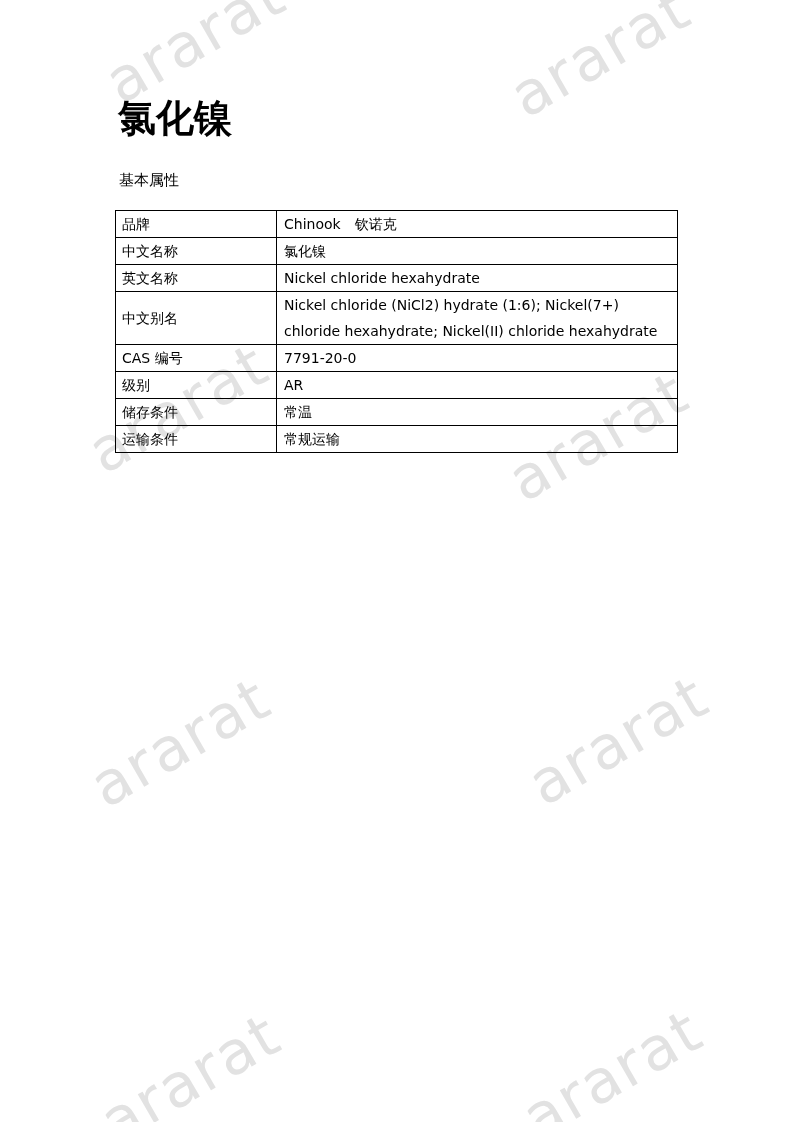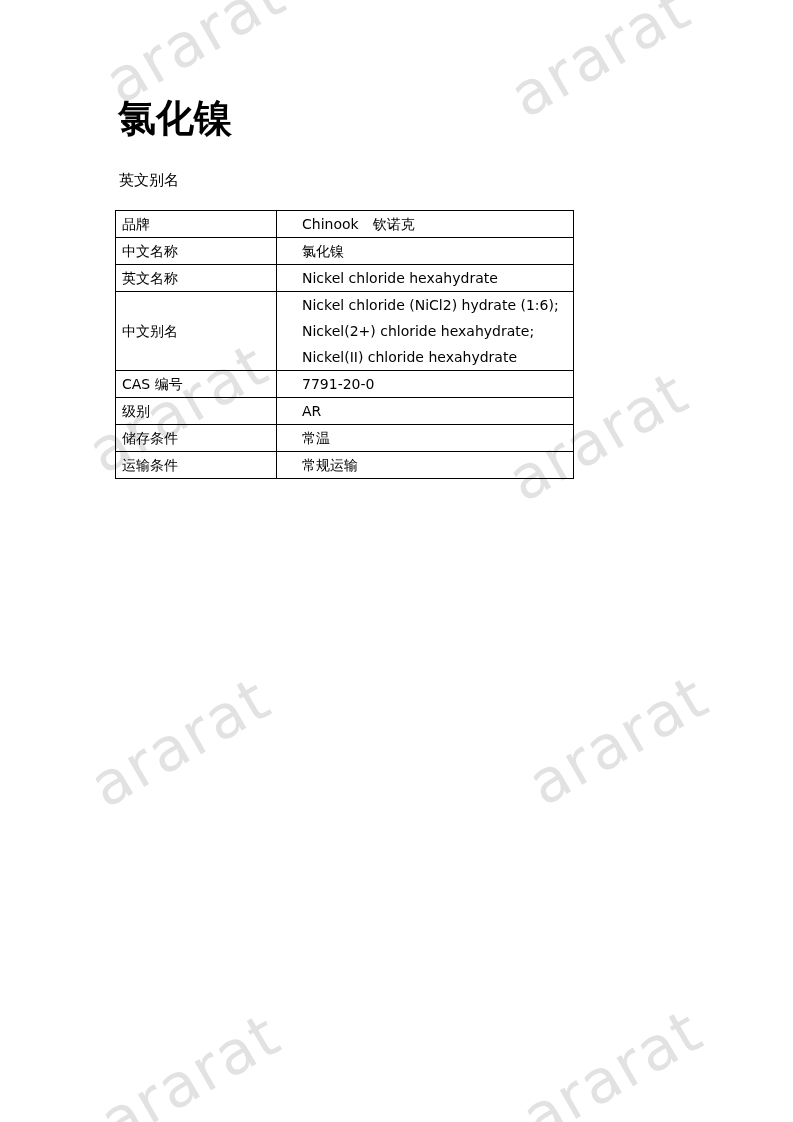--- a/index.html
+++ b/index.html
@@ -49,40 +49,40 @@
     top: 170px;
     font-size: 15px;
     font-weight: normal;
     line-height: 1.4;
     margin: 0;
   }
   table.props {
     position: absolute;
     left: 115px;
     top: 210px;
-    width: 459px;
+    width: 563px;
     border-collapse: collapse;
     table-layout: fixed;
     background: transparent;
     font-size: 14px;
   }
   table.props td {
     border: 1px solid #000000;
     padding: 0 6px;
     height: 26px;
     line-height: 26px;
     vertical-align: middle;
     background: transparent;
     overflow: hidden;
   }
   table.props td.label-cell {
     width: 148px;
   }
   table.props td.value-cell {
-    padding-left: 25px;
+    padding-left: 7px;
   }
   table.props td.value-cell sub {
     font-size: 10px;
     line-height: 0;
   }
 </style>
 </head>
 <body>
 
 <div>
@@ -91,39 +91,39 @@
   <span class="wm" style="left: 178px; top: 408px; color: rgb(226, 226, 226);">ararat</span>
   <span class="wm" style="left: 598px; top: 436px; color: rgb(226, 226, 226);">ararat</span>
   <span class="wm" style="left: 180px; top: 742px; color: rgb(226, 226, 226);">ararat</span>
   <span class="wm" style="left: 618px; top: 740px; color: rgb(226, 226, 226);">ararat</span>
   <span class="wm" style="left: 190px; top: 1078px; color: rgb(226, 226, 226);">ararat</span>
   <span class="wm" style="left: 612px; top: 1074px; color: rgb(226, 226, 226);">ararat</span>
 </div>
 
 <div class="content">
   <h1 class="doc-title">氯化镍</h1>
-  <div class="section-title">英文别名</div>
+  <div class="section-title">基本属性</div>
 
   <table class="props">
     <tbody>
         <tr>
           <td class="label-cell">品牌</td>
           <td class="value-cell">Chinook　钦诺克</td>
         </tr>
         <tr>
           <td class="label-cell">中文名称</td>
           <td class="value-cell">氯化镍</td>
         </tr>
         <tr>
           <td class="label-cell">英文名称</td>
           <td class="value-cell">Nickel chloride hexahydrate</td>
         </tr>
         <tr>
           <td class="label-cell">中文别名</td>
-          <td class="value-cell">Nickel chloride (NiCl2) hydrate (1:6);  Nickel(2+) chloride hexahydrate;  Nickel(II) chloride hexahydrate</td>
+          <td class="value-cell">Nickel chloride (NiCl2) hydrate (1:6);  Nickel(7+) chloride hexahydrate;  Nickel(II) chloride hexahydrate</td>
         </tr>
         <tr>
           <td class="label-cell">CAS 编号</td>
           <td class="value-cell">7791-20-0</td>
         </tr>
         <tr>
           <td class="label-cell">级别</td>
           <td class="value-cell">AR</td>
         </tr>
         <tr>

